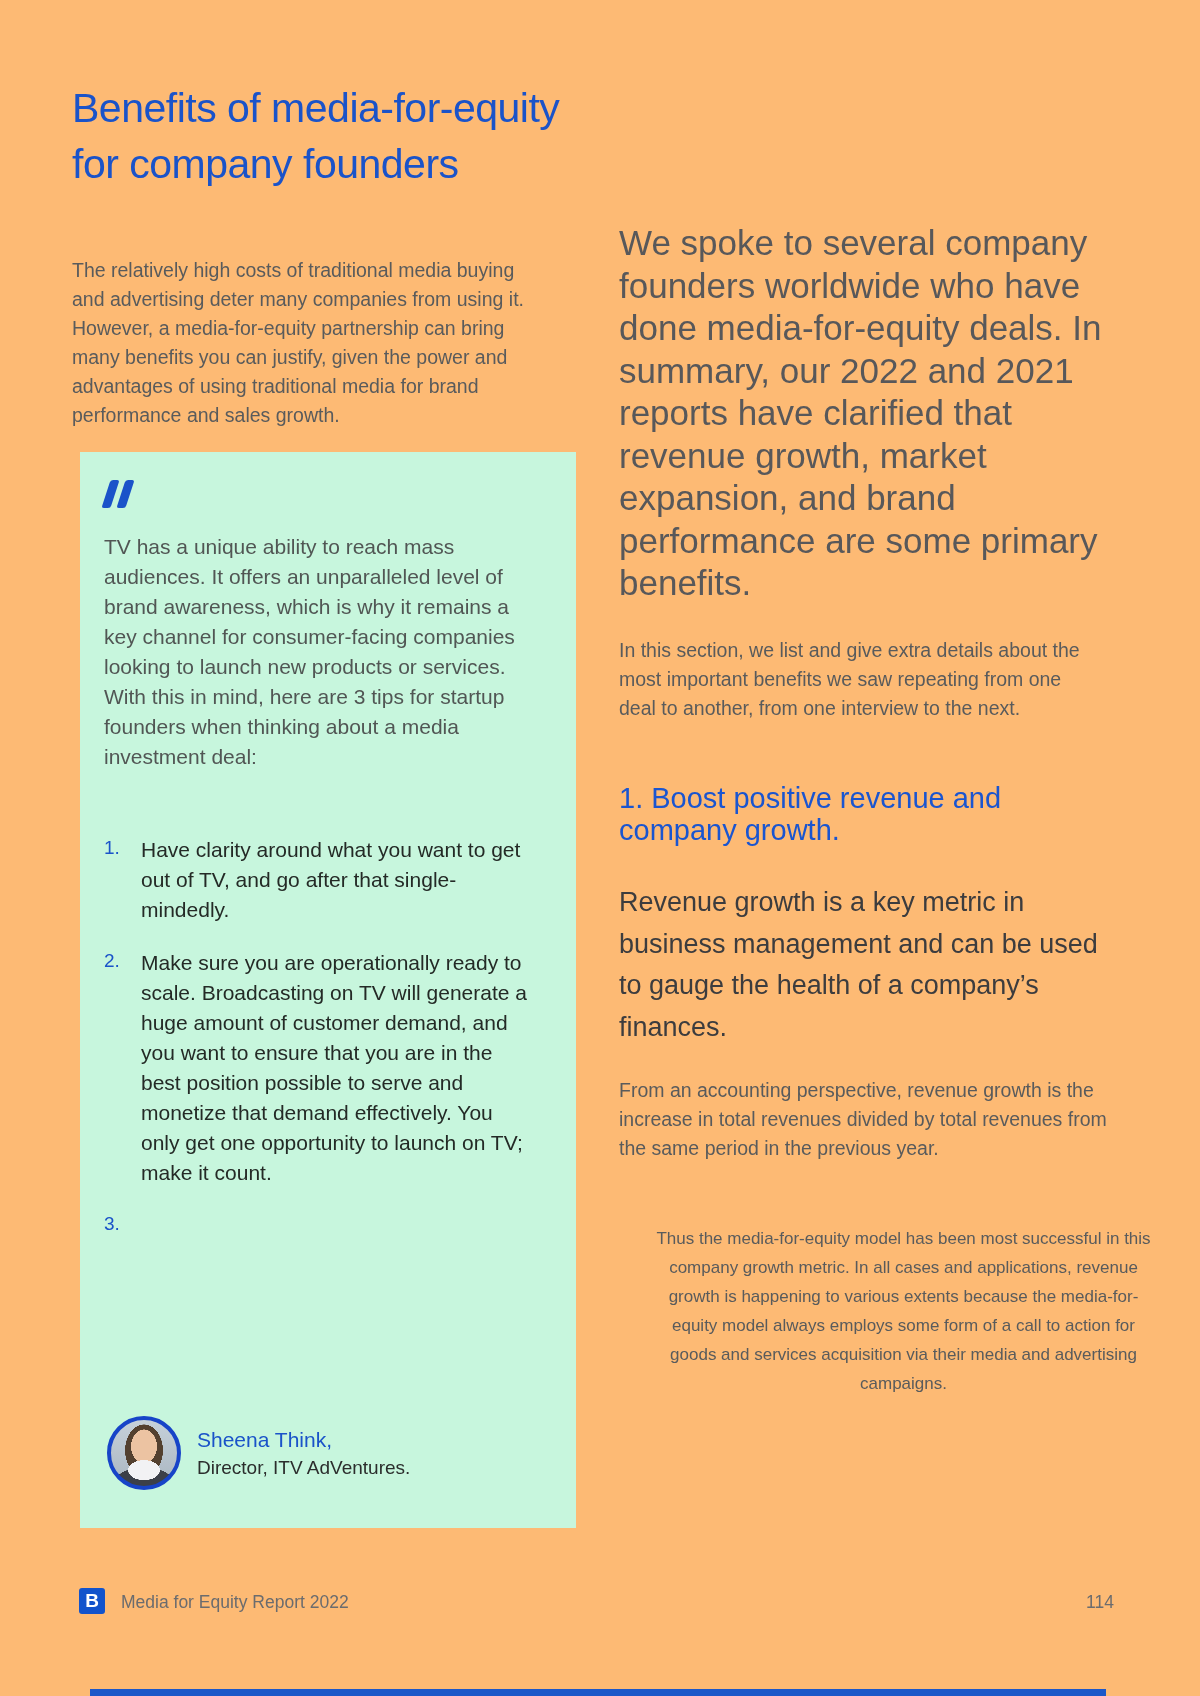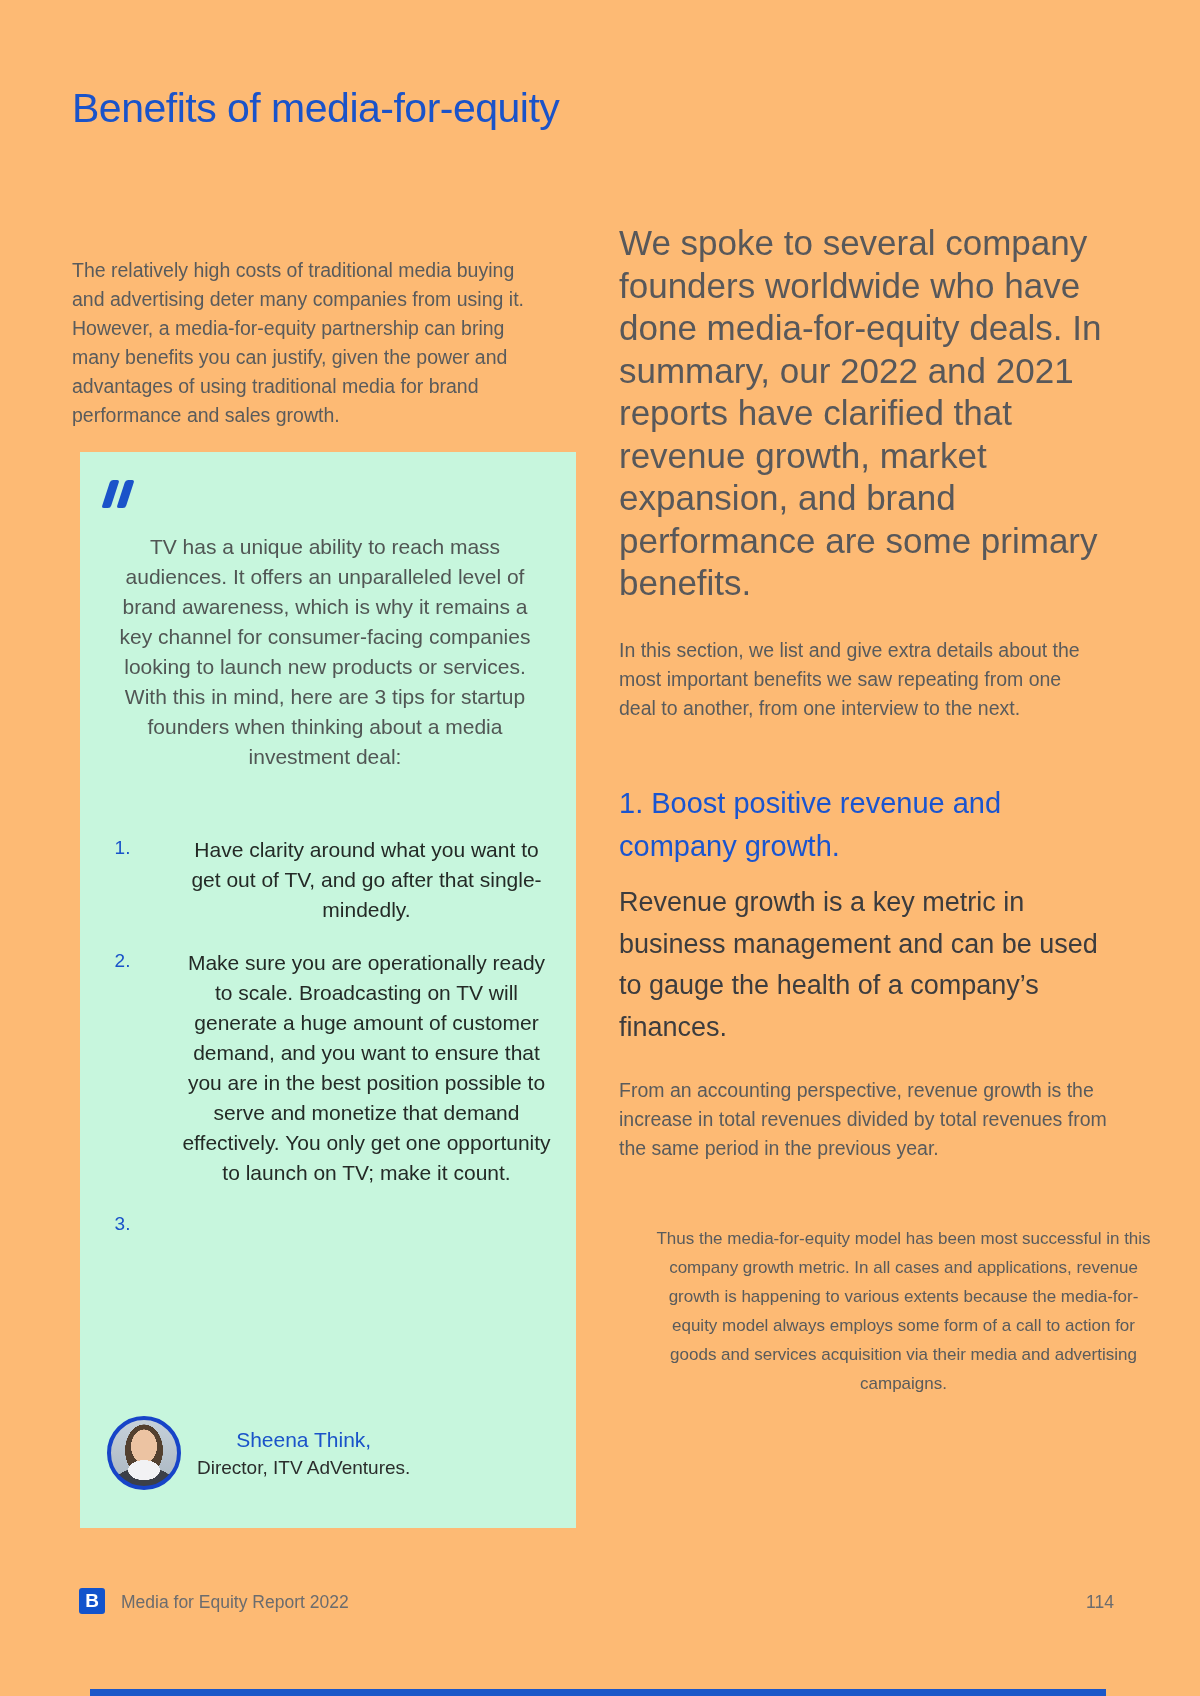--- a/index.html
+++ b/index.html
@@ -22,21 +22,20 @@
 
   
   .intro {
     position:absolute; left:72px; top:232px; width:458px;
     font-size:19.5px; line-height:29px; color:#595B5C;margin-top:24px;
   }
 
   .quote-box {
     position:absolute; left:80px; top:452px; width:496px; height:1076px;
     background:#C7F6DD;
-    text-align:center;
   }
   .quote-mark {
     position:absolute; left:26px; top:28px; height:30px;
     display:flex; gap:6px;
   }
   .quote-mark i {
     display:block; width:9px; height:28px; background:#1A53C9;
     transform:skewX(-18deg); border-radius:2.5px;
   }
   .quote-text {
@@ -47,21 +46,21 @@
   }
   .tips {
     position:absolute; left:24px; top:383px; width:450px;
   }
   .tip { display:flex; margin-bottom:23px; }
   .tip-num {
     width:37px; flex:0 0 37px;
     font-size:19px; padding-top:2px; color:#1A53C9;
   }
   .tip-text {
-    font-size:21px; line-height:30px; color:#242A26; width:395px;margin-left:38px;
+    font-size:21px; line-height:30px; color:#242A26; width:395px;
   }
   .author {
     position:absolute; left:27px; top:964px;
     display:flex; align-items:center; gap:16px;
   }
   .avatar {
     width:74px; height:74px; border-radius:50%;
     border:4px solid #1744C8;
     background:
       radial-gradient(ellipse 16px 10px at 50% 76%, #f2f2f4 0 99%, transparent 100%),
@@ -77,21 +76,21 @@
   .lead {
     position:absolute; left:619px; top:222px; width:502px;
     font-size:35px; line-height:42.5px; color:#58585A;
   }
   .section-intro {
     position:absolute; left:619px; top:636px; width:482px;
     font-size:19.5px; line-height:29px; color:#595B5C;
   }
   .benefit-heading {
     position:absolute; left:619px; top:782px; width:480px;
-    font-size:29px; line-height:43px; color:#1A55D0; font-weight:400;
+    font-size:29px; line-height:32px; color:#1A55D0; font-weight:400;
   }
   .benefit-lead {
     position:absolute; left:619px; top:882px; width:500px;
     font-size:27px; line-height:41.5px; color:#3C3C3E;
   }
   .para-1 {
     position:absolute; left:619px; top:1076px; width:500px;
     font-size:19.5px; line-height:29px; color:#595B5C;
   }
   .para-2 {
@@ -117,21 +116,21 @@
   .bottom-bar {
     position:absolute; left:90px; top:1689px; width:1016px; height:7px;
     background:#1B57C9;
   }
 </style>
 </head>
 <body>
 
 <div class="page">
 
-  <h1 class="title"><span>Benefits of media-for-equity</span><br></h1>
+  <h1 class="title"><span>Benefits of media-for-equity</span><br><span>for company founders</span></h1>
 
   <p class="intro">The relatively high costs of traditional media buying and advertising deter many companies from using it. However, a media-for-equity partnership can bring many benefits you can justify, given the power and advantages of using traditional media for brand performance and sales growth.</p>
 
   <div class="quote-box">
     <div class="quote-mark">
         <i></i>
         <i></i>
       </div>
     <p class="quote-text">TV has a unique ability to reach mass audiences. It offers an unparalleled level of brand awareness, which is why it remains a key channel for consumer-facing companies looking to launch new products or services. With this in mind, here are 3 tips for startup founders when thinking about a media investment deal:</p>
 

